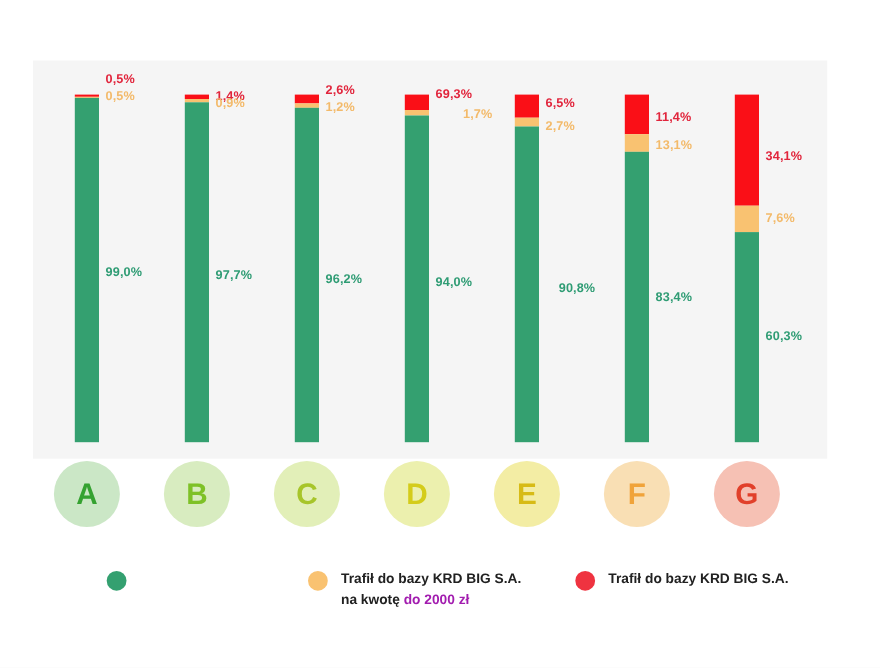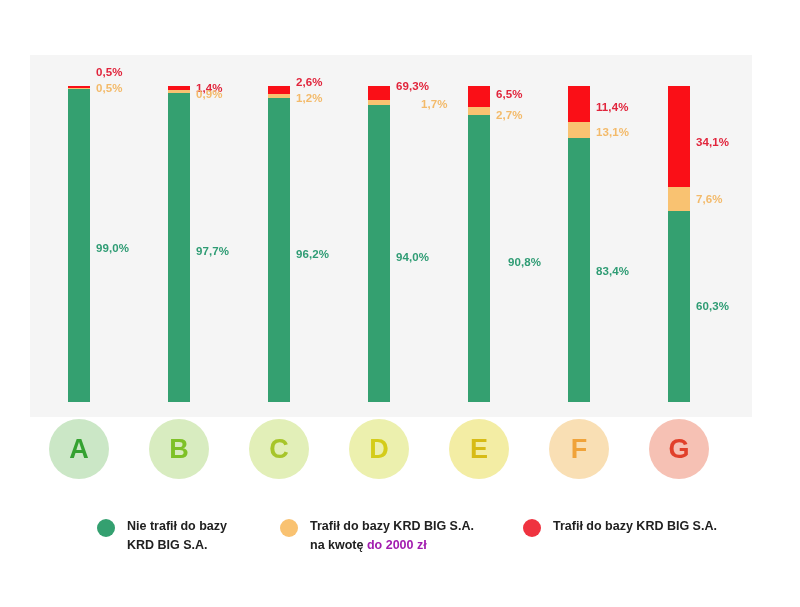--- a/index.html
+++ b/index.html
@@ -206,24 +206,20 @@
       </div>
       <div class="val-label val-red" style="left: 696px; top: 136px;">34,1%</div>
       <div class="val-label val-orange" style="left: 696px; top: 193px;">7,6%</div>
       <div class="val-label val-green" style="left: 696px; top: 300px;">60,3%</div>
       <div class="letter-circle" style="left: 649px; top: 419px; background: rgb(246, 193, 180); color: rgb(225, 64, 42);">G</div>
     </div>
 
   <div id="legend">
       <div class="legend-item" style="left: 97px;">
         <div class="legend-dot" style="background: rgb(52, 160, 112);"></div>
-        <div class="legend-text">
-          <span class="legend-line">Nie trafił do bazy</span>
-          <span class="legend-line">KRD BIG S.A.</span>
-        </div>
       </div>
       <div class="legend-item" style="left: 280px;">
         <div class="legend-dot" style="background: rgb(249, 194, 113);"></div>
         <div class="legend-text">
           <span class="legend-line">Trafił do bazy KRD BIG S.A.</span>
           <span class="legend-line">na kwotę <span class="accent-orange">do 2000 zł</span></span>
         </div>
       </div>
       <div class="legend-item" style="left: 523px;">
         <div class="legend-dot" style="background: rgb(239, 51, 64);"></div>

